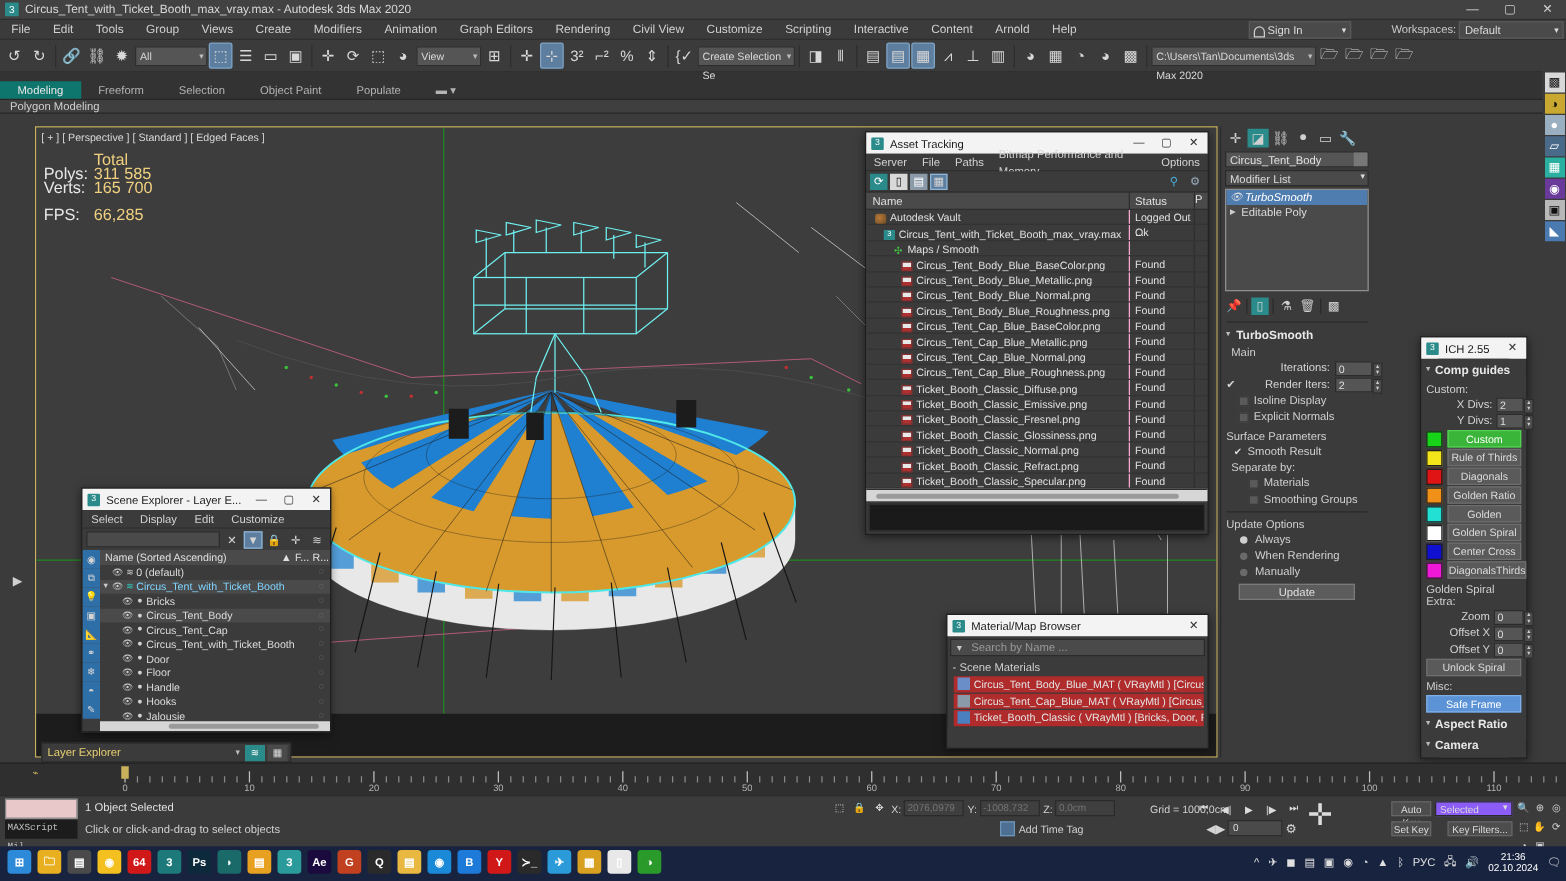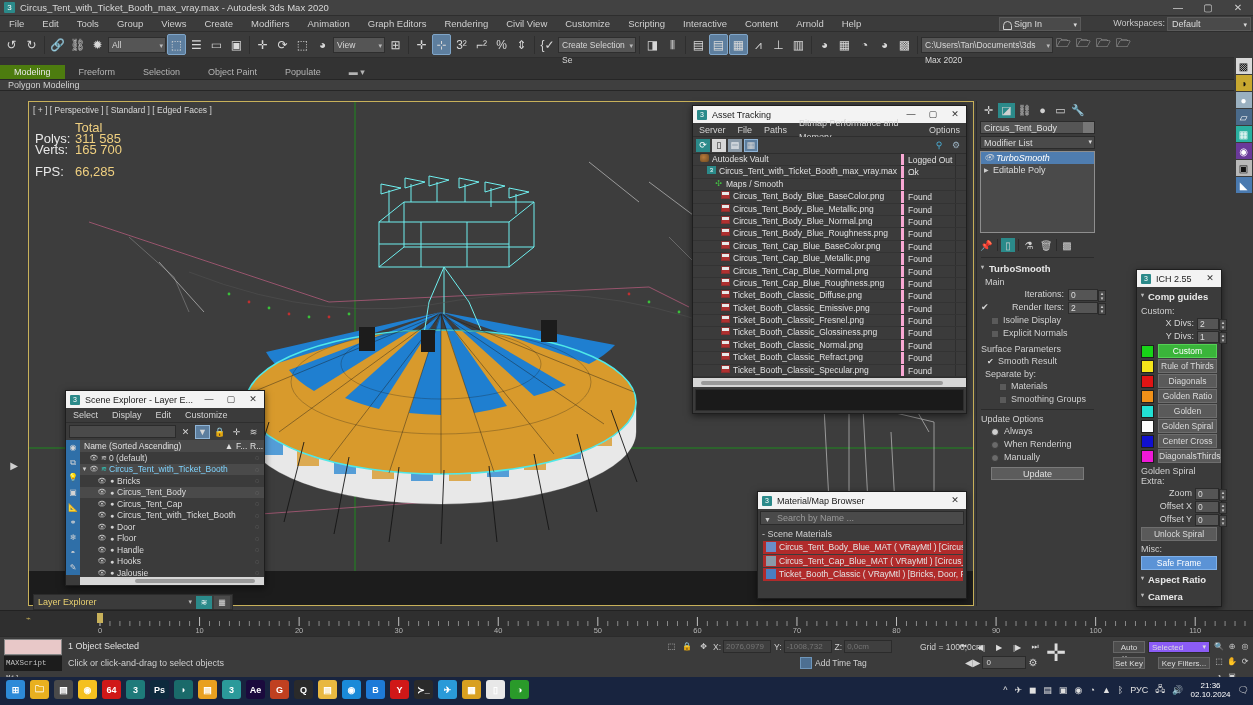--- a/index.html
+++ b/index.html
@@ -38,21 +38,21 @@
      font-size:12px; color:#d8d8d8; border:1px solid transparent; border-radius:2px;}
   .tbtn.on { background:#5d7e9e; border-color:#7fa5c8;}
   .tsep { width:1px; height:18px; background:#2e2e2e; margin:0 2px;}
   .tcombo { height:16px; background:#555; border:1px solid #2e2e2e; font-size:8.5px;
      line-height:15px; padding-left:3px; color:#d8d8d8; position:relative;}
   .tcombo .ar { position:absolute; right:2px; top:0; font-size:7px; color:#bbb;}
 
   
   .ribbon { height:22px; background:#333; display:flex; align-items:flex-end; border-bottom:1px solid #262626;}
   .rtab { padding:0 14px; font-size:9px; height:14px; line-height:14px; color:#b4b4b4;}
-  .rtab.act { background:#4d7c0f; color:#e8e8e8;}
+  .rtab.act { background:#0f766e; color:#e8e8e8;}
   .rsub { height:11px; background:#3f3f3f; font-size:9px; padding-left:8px; line-height:11px;
      color:#d0d0d0; border-bottom:1px solid #262626;}
 
   
   .viewport { position:absolute; left:28px; top:101px; width:946px; height:505px;
      background:#3d3d3d; overflow:hidden; border:1px solid #c8b15a; }
   .vpinfo { position:absolute; left:4px; top:3px; font-size:8.5px; color:#d9d9d9;}
   .vpstats { position:absolute; left:6px; top:20px; font-size:13px; color:#f0d080; line-height:11px;}
   .vpstats .lbl { color:#e8e8e8; display:inline-block; width:40px;}
   .vpstats .tot { color:#f0d080;}
@@ -123,21 +123,21 @@
      border:1px solid transparent;}
   .at-tb .ab.on { background:#5d7e9e;border-color:#8fb4d6;}
   .at-hdr { height:14px; background:#4a4a4a; display:flex; font-size:9px; color:#e0e0e0;
      border-bottom:1px solid #2e2e2e;}
   .at-hdr .c1 { flex:1; padding-left:5px; line-height:14px; border-right:1px solid #2e2e2e;}
   .at-hdr .c2 { width:52px; padding-left:4px; line-height:14px; border-right:1px solid #2e2e2e;}
   .at-hdr .c3 { width:10px;}
   .at-body { background:#3b3b3b; overflow:hidden;}
   .at-row { height:12.4px; display:flex; font-size:8.5px; color:#e0e0e0;
      border-bottom:1px solid #333; align-items:center;}
-  .at-row .n { flex:1; display:flex; align-items:flex-start; border-right:3px solid #f9a8d4; height:100%;}
+  .at-row .n { flex:1; display:flex; align-items:flex-end; border-right:1px solid #f9a8d4; height:100%;}
   .at-row .s { width:52px; padding-left:4px; border-right:1px solid #2e2e2e; height:100%; line-height:12.4px;}
   .at-row .p { width:10px;}
   .at-row .ico { width:9px;height:8px;margin-right:3px;flex:0 0 auto;}
   .ico-vault { background:radial-gradient(circle at 40% 40%,#b87a3a,#6c4a22); border-radius:2px;}
   .ico-max { background:#2b8a8a; color:#fff; font-size:6px; text-align:center; line-height:8px;}
   .ico-maps { color:#43c043; font-size:8px; width:9px; text-align:center;}
   .ico-png { background:linear-gradient(#e8e8e8 55%,#b03030 55%); border:1px solid #8a3030;}
   .at-scroll { height:10px; background:#d6d6d6; border-top:1px solid #2e2e2e; position:relative;}
   .at-scroll .thumb { position:absolute; left:8px; top:3px; width:242px; height:4px; background:#9a9a9a; border-radius:2px;}
   .at-foot { height:22px; background:#1a1a1a; border:1px solid #2e2e2e; margin:2px;}
@@ -671,20 +671,25 @@
     <div class="at-tb">
       <div class="ab" style="background:#2b8a8a;color:#fff">⟳</div>
       <div class="ab" style="background:#d8d8d8;color:#111">▯</div>
       <div class="ab" style="background:#8a9aa8;color:#fff">▤</div>
       <div class="ab on">▦</div>
       <div style="margin-left:auto;display:flex;gap:3px">
         <div class="ab" style="color:#4ab0d8">⚲</div>
         <div class="ab" style="color:#9ab0c0">⚙</div>
       </div>
     </div>
+    <div class="at-hdr" id="at-hdr">
+        <span class="c1">Name</span>
+        <span class="c2">Status</span>
+        <span class="c3">P</span>
+      </div>
     <div class="at-body" id="at-body">
         <div class="at-row">
           <div class="n">
             <span style="width: 7px; flex: 0 0 auto;"></span>
             <span class="ico ico-vault"></span>
             <span>Autodesk Vault</span>
           </div>
           <div class="s">Logged Out ...</div>
           <div class="p"></div>
         </div>

